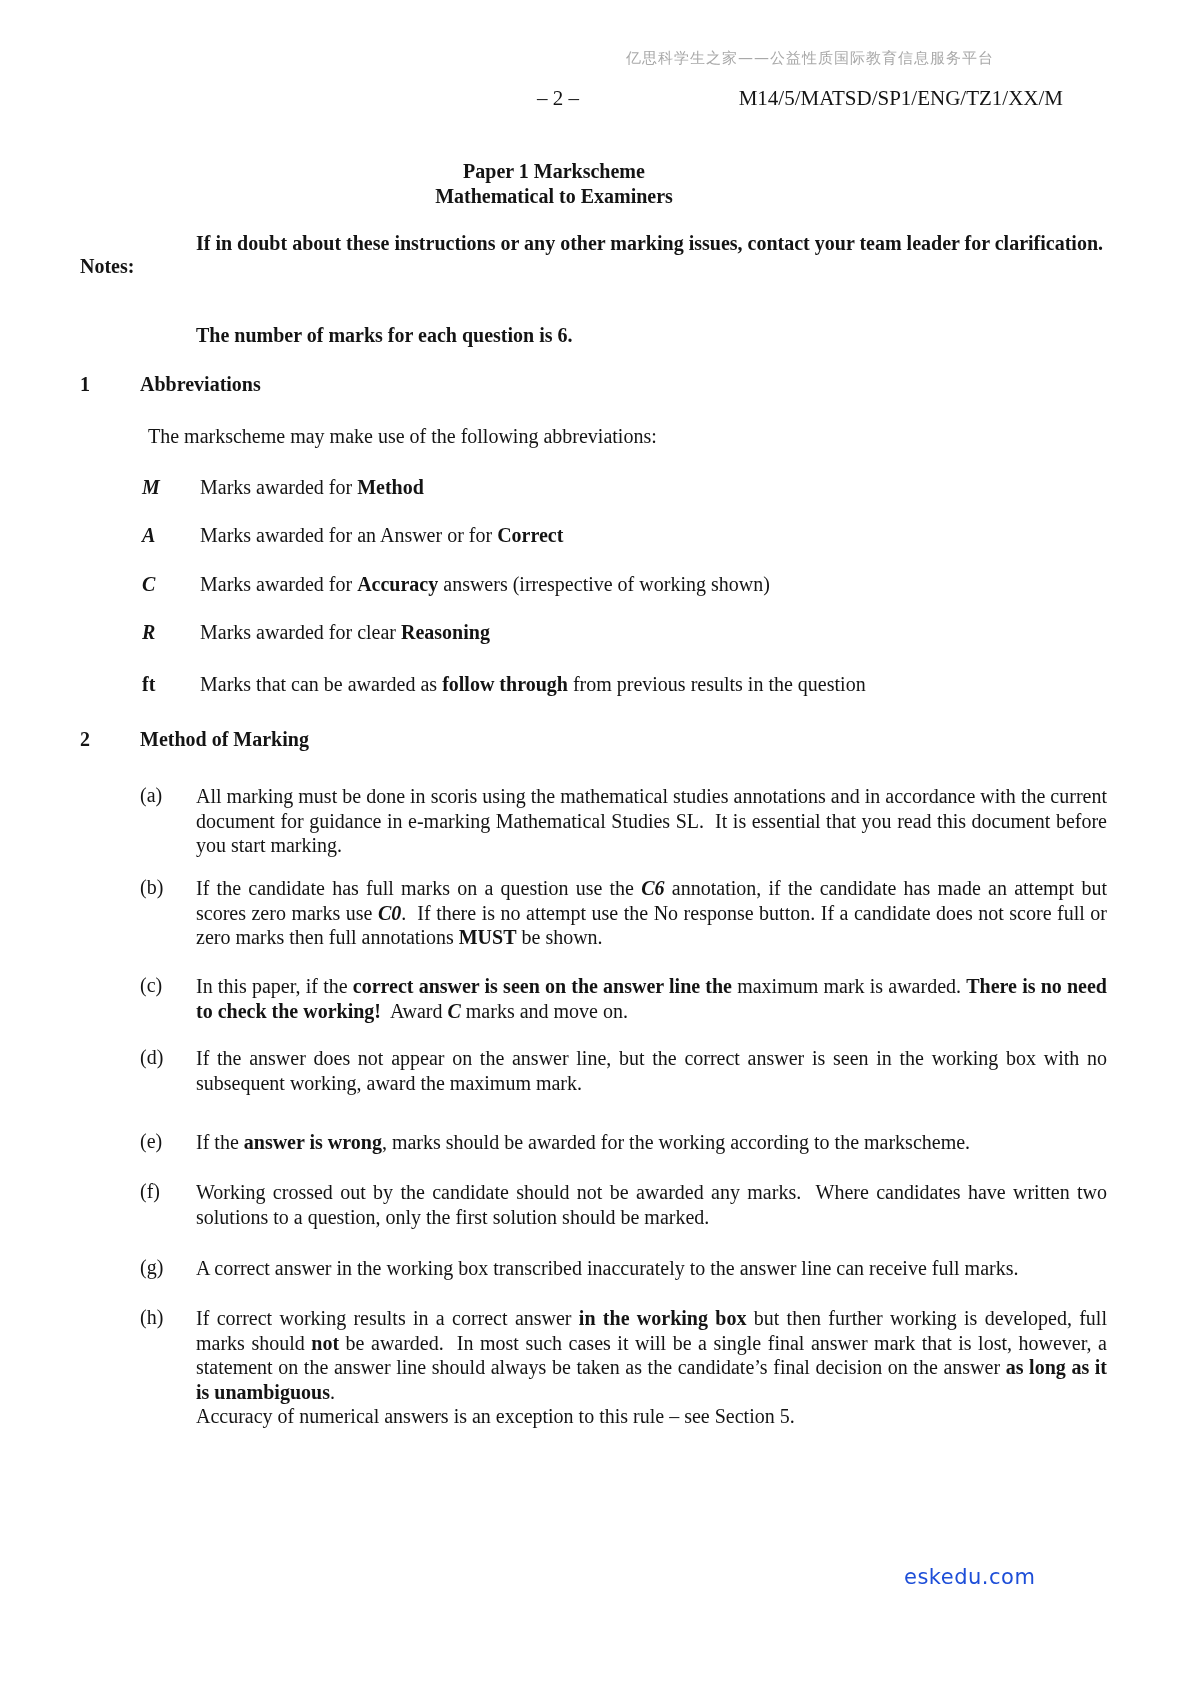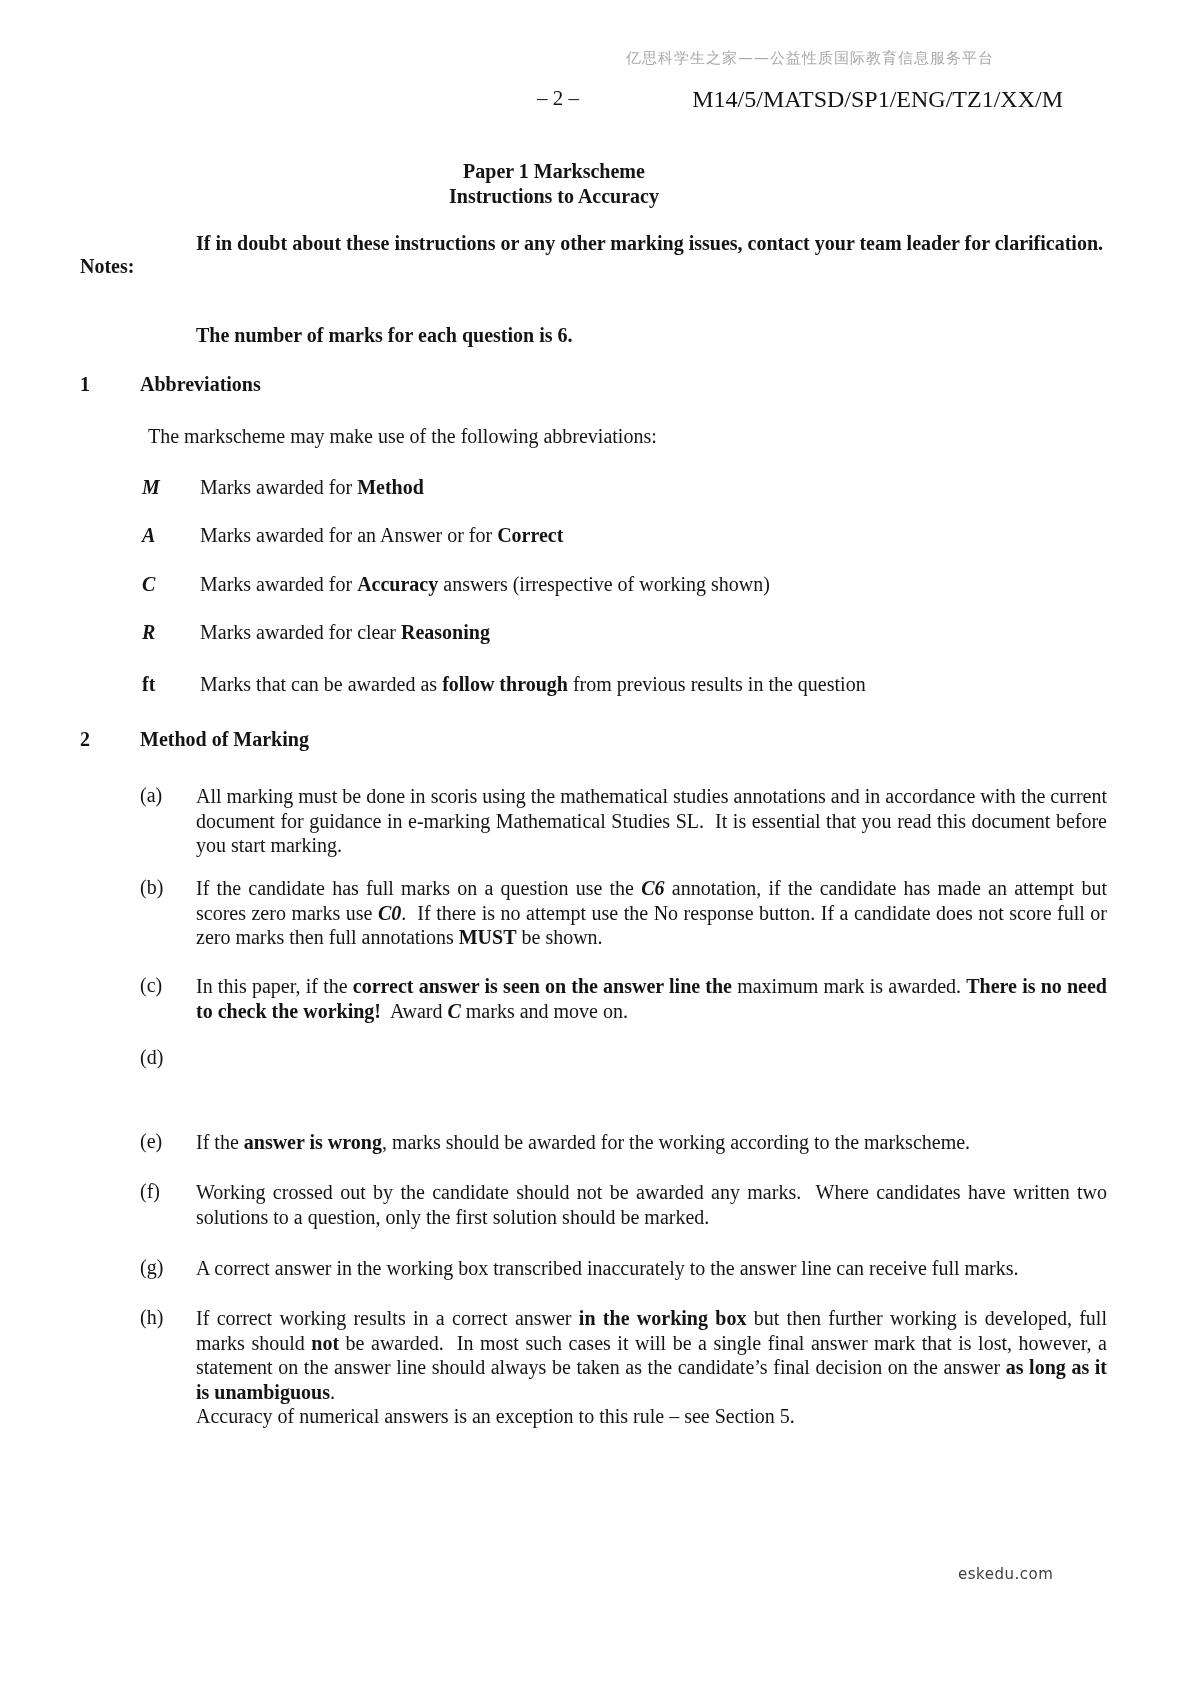--- a/index.html
+++ b/index.html
@@ -8,21 +8,21 @@
     font-family:"Liberation Serif", serif; font-size:20px; color:#141414;
     overflow:hidden;
   }
   .abs { position:absolute; }
   .wm-top {
     left:595px; top:49px; width:430px; text-align:center;
     font-family:"DejaVu Sans", sans-serif; font-size:15px; color:#a9a9a9;
     letter-spacing:1px;
   }
   .hdr-page { left:537px; top:86px; font-size:21px; }
-  .hdr-code { right:128px; top:86px; font-size:24px; }
+  .hdr-code { right:128px; top:86px; font-size:21px; }
   .title {
     left:0; top:159px; width:1108px; text-align:center;
     font-weight:bold; line-height:24.5px;
   }
   .notes-label { left:80px; top:231px; font-weight:bold;margin-top:24px; }
   .notes-body {
     left:196px; top:231px; width:911px; font-weight:bold;
     text-align:justify; line-height:24.5px;
   }
   .note2 { left:196px; top:324px; font-weight:bold; }
@@ -30,37 +30,37 @@
   .sec-head { left:140px; font-weight:bold; }
   .abbr-intro { left:148px; top:425px; }
   .abbr-sym { left:142px; }
   .abbr-def { left:200px; }
   .item-label { left:140px; }
   .item-body {
     left:196px; width:911px; text-align:justify; line-height:24.5px;
   }
   .one-line { white-space:nowrap; text-align:left; }
   .wm-bottom {
-    left:958px; top:1565px; font-family:"DejaVu Sans", sans-serif;
-    font-size:15px; color:#404040; letter-spacing:0.5px;
+    left:904px; top:1565px; font-family:"DejaVu Sans", sans-serif;
+    font-size:21px; color:#1d4ed8; letter-spacing:0.5px;
   }
 </style>
 </head>
 <body>
 
 <div class="page">
 
   <div class="abs wm-top">亿思科学生之家——公益性质国际教育信息服务平台</div>
 
   <div class="abs hdr-page">– 2 –</div>
   <div class="abs hdr-code">M14/5/MATSD/SP1/ENG/TZ1/XX/M</div>
 
   <div class="abs title">
     <div>Paper 1 Markscheme</div>
-    <div>Instructions to Accuracy</div>
+    <div>Mathematical to Examiners</div>
   </div>
 
   <div class="abs notes-label">Notes:</div>
   <div class="abs notes-body">If in doubt about these instructions or any other marking issues, contact your team leader for clarification.</div>
   <div class="abs note2">The number of marks for each question is 6.</div>
 
   <div class="abs sec-num" style="top:373px">1</div>
   <div class="abs sec-head" style="top:373px">Abbreviations</div>
 
   <div class="abs abbr-intro">The markscheme may make use of the following abbreviations:</div>
@@ -86,20 +86,21 @@
   <div class="abs item-label" style="top:784px">(a)</div>
   <div class="abs item-body" style="top:784px"><span>All marking must be done in scoris using the mathematical studies annotations and in accordance with the current document for guidance in e-marking Mathematical Studies SL.&nbsp; It is essential that you read this document before you start marking.</span></div>
 
   <div class="abs item-label" style="top:876px">(b)</div>
   <div class="abs item-body" style="top:876px"><span>If the candidate has full marks on a question use the </span><span style="font-weight: bold; font-style: italic;">C6</span><span> annotation, if the candidate has made an attempt but scores zero marks use </span><span style="font-weight: bold; font-style: italic;">C0</span><span>.&nbsp; If there is no attempt use the No response button. If a candidate does not score full or zero marks then full annotations </span><span style="font-weight: bold;">MUST</span><span> be shown.</span></div>
 
   <div class="abs item-label" style="top:974px">(c)</div>
   <div class="abs item-body" style="top:974px"><span>In this paper, if the </span><span style="font-weight: bold;">correct answer is seen on the answer line the</span><span> maximum mark is awarded. </span><span style="font-weight: bold;">There is no need to check the working!</span><span>&nbsp; Award </span><span style="font-weight: bold; font-style: italic;">C</span><span> marks and move on.</span></div>
 
   <div class="abs item-label" style="top:1046px">(d)</div>
+  <div class="abs item-body" style="top:1046px"><span>If the answer does not appear on the answer line, but the correct answer is seen in the working box with no subsequent working, award the maximum mark.</span></div>
 
   <div class="abs item-label" style="top:1130px">(e)</div>
   <div class="abs item-body" style="top:1130px"><span>If the </span><span style="font-weight: bold;">answer is wrong</span><span>, marks should be awarded for the working according to the markscheme.</span></div>
 
   <div class="abs item-label" style="top:1180px">(f)</div>
   <div class="abs item-body" style="top:1180px"><span>Working crossed out by the candidate should not be awarded any marks.&nbsp; Where candidates have written two solutions to a question, only the first solution should be marked.</span></div>
 
   <div class="abs item-label" style="top:1256px">(g)</div>
   <div class="abs item-body one-line" style="top:1256px"><span>A correct answer in the working box transcribed inaccurately to the answer line can receive full marks.</span></div>
 

